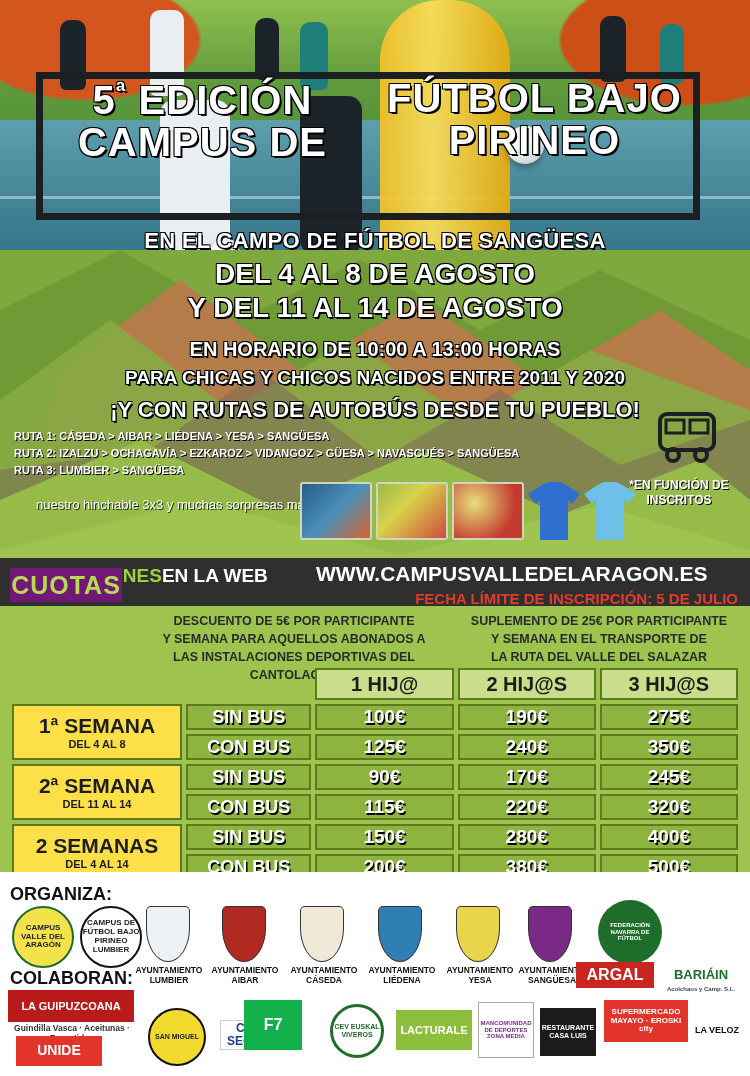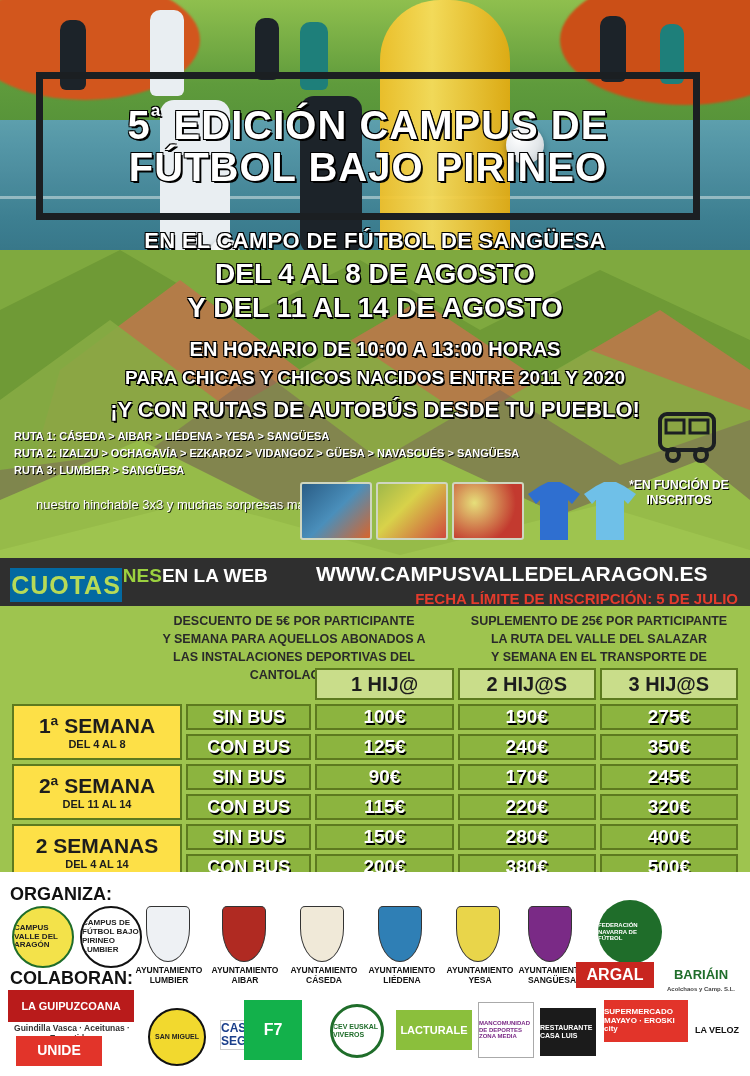--- a/index.html
+++ b/index.html
@@ -64,21 +64,21 @@
     background: transparent;
   }
   .title-line {
     color: #ffffff; font-weight: bold; text-align: center;
     letter-spacing: 1px;
     text-shadow: 2px 2px 0 #000, -1px -1px 0 #000, 1px -1px 0 #000, -1px 1px 0 #000;
     font-size: 40px; line-height: 1.04;
   }
   .title-wrap {
     position: absolute; left: 36px; top: 78px; width: 664px;
-    display: flex; flex-direction: column; justify-content: center; height: 136px;
+    display: flex; flex-direction: row; justify-content: center; height: 136px;
   }
   .title-line .sup { font-size: 26px; vertical-align: super; }
 
   
   .info { position: absolute; left: 0; top: 228px; width: 750px; text-align: center; }
   .l-white {
     color: #fff; font-weight: bold;
     text-shadow: 1.5px 1.5px 0 #000, -1px -1px 0 #000, 1px -1px 0 #000, -1px 1px 0 #000;
   }
   .l1 { font-size: 22px; letter-spacing: .3px; }
@@ -139,21 +139,21 @@
     color: #e33b2c; font-weight: bold; font-size: 15px;
   }
 
   
   .cuotas-sec {
     position: absolute; left: 0; top: 606px; width: 750px; height: 272px;
     background: #9ec44f;
   }
   .cuotas-badge {
     position: absolute; left: 10px; top: 568px; width: 112px; height: 34px;
-    background: #0369a1; display: flex; align-items: center; justify-content: center;
+    background: #701a75; display: flex; align-items: center; justify-content: center;
   }
   .cuotas-badge span {
     color: #b7da57; font-weight: bold; font-size: 25px; letter-spacing: 1px;
     -webkit-text-stroke: 0;
   }
   .disc {
     position: absolute; top: 612px; color: #2a2a2a; font-weight: bold;
     font-size: 12.5px; line-height: 1.45; text-align: center;
   }
   .disc-l { left: 134px; width: 320px; }
@@ -185,21 +185,21 @@
 
   
   .bottom { position: absolute; left: 0; top: 872px; width: 750px; height: 204px; background: #ffffff; }
   .bot-label {
     position: absolute; font-weight: bold; font-size: 18px; color: #111;
   }
   .organiza { left: 10px; top: 884px; }
   .colaboran { left: 10px; top: 968px; }
   .logo {
     position: absolute; display:flex; align-items:center; justify-content:center;
-    font-size: 8px; color:#222; font-weight: bold;
+    font-size: 8px; text-align:center; color:#222; font-weight: bold;
     line-height: 1.1; overflow: hidden;
   }
   .circle { border-radius: 50%; }
   .shield {
     border-radius: 6px 6px 26px 26px / 6px 6px 40px 40px;
     border: 1.5px solid #333;
   }
   .muni-cap {
     position: absolute; font-size: 8.5px; font-weight: bold; color:#111; text-align:center;
     line-height: 1.15;
@@ -296,22 +296,22 @@
 <div class="cuotas-badge">
   <span>CUOTAS</span>
 </div>
 <div class="disc disc-l">
     <div>DESCUENTO DE 5€ POR PARTICIPANTE</div>
     <div>Y SEMANA PARA AQUELLOS ABONADOS A</div>
     <div>LAS INSTALACIONES DEPORTIVAS DEL CANTOLAGUA</div>
   </div>
 <div class="disc disc-r">
     <div>SUPLEMENTO DE 25€ POR PARTICIPANTE</div>
+    <div>Y SEMANA EN EL TRANSPORTE DE</div>
     <div>LA RUTA DEL VALLE DEL SALAZAR</div>
-    <div>Y SEMANA EN EL TRANSPORTE DE</div>
   </div>
 
 <table class="tbl">
   <tbody id="fees-body">
       <tr>
         <td class="blank"></td>
         <td class="blank"></td>
         <td class="th-cell">1 HIJ@</td>
         <td class="th-cell">2 HIJ@S</td>
         <td class="th-cell">3 HIJ@S</td>
@@ -415,21 +415,21 @@
 
 <div class="logo" style="left:16px; top:1036px; width:86px; height:30px; background:#e2342a; color:#fff; font-size:14px;">
   <span>UNIDE</span>
 </div>
 <div class="logo circle" style="left:148px; top:1008px; width:58px; height:58px; background:#f2d92e; border:2px solid #111; font-size:7px;">
   <span>SAN MIGUEL</span>
 </div>
 <div class="logo" style="left:220px; top:1020px; width:74px; height:30px; background:#fff; border:1px solid #ccc; color:#1b3f8b; font-size:12px;">
   <span>CASER SEGUROS</span>
 </div>
-<div class="logo" style="left:244px; top:1000px; width:58px; height:60px; background:#13b14b; color:#fff; font-size:16px;">
+<div class="logo" style="left:244px; top:1000px; width:58px; height:50px; background:#13b14b; color:#fff; font-size:16px;">
   <span>F7</span>
 </div>
 <div class="logo circle" style="left:330px; top:1004px; width:54px; height:54px; background:#fff; border:3px solid #1f6d2a; color:#1f6d2a; font-size:7px;">
   <span>CEV EUSKAL VIVEROS</span>
 </div>
 <div class="logo" style="left:396px; top:1010px; width:76px; height:40px; background:#8bbf3c; color:#fff; font-size:11px;">
   <span>LACTURALE</span>
 </div>
 <div class="logo" style="left:478px; top:1002px; width:56px; height:56px; background:#fff; border:1px solid #aaa; color:#7a2a86; font-size:6px;">
   <span>MANCOMUNIDAD DE DEPORTES ZONA MEDIA</span>

